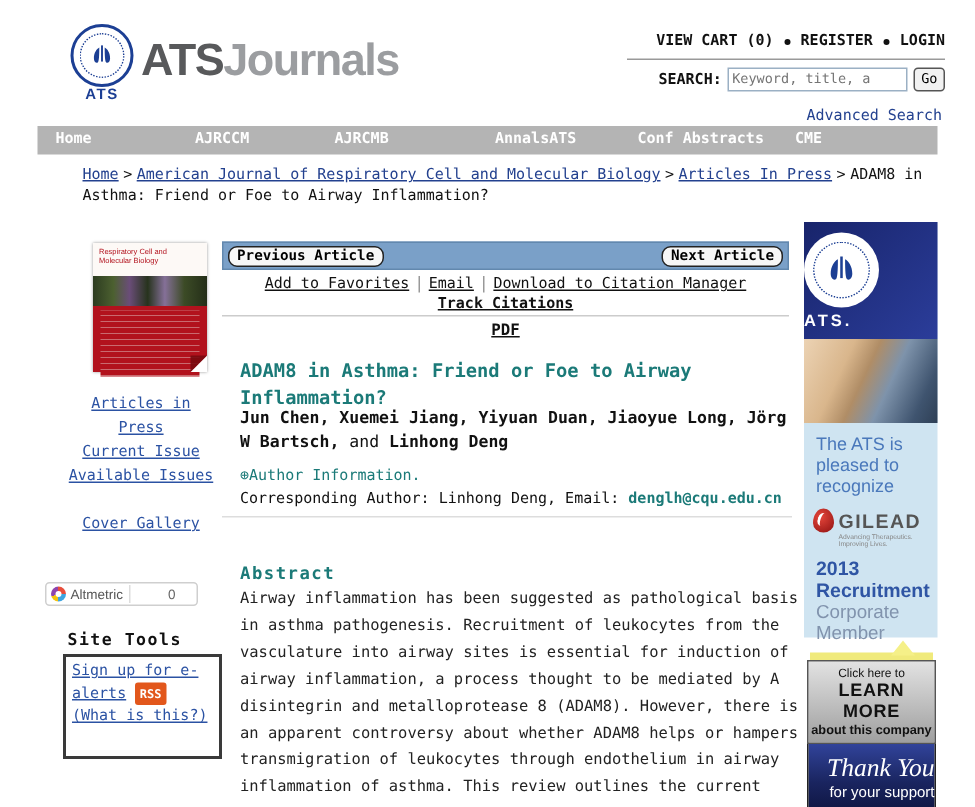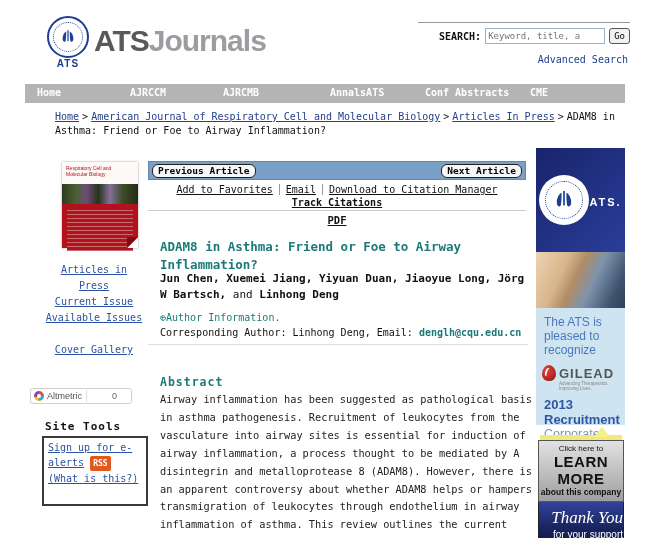--- a/index.html
+++ b/index.html
@@ -96,22 +96,22 @@
   .authinfo { position:absolute; left:160px; top:312px; font-size:10px; color:#1b7a78; }
   .authinfo a { color:#1b7a78; text-decoration:none; cursor:pointer; }
   .correspond { position:absolute; left:160px; top:327px; width:372px; font-size:10px; }
   .correspond a { color:#1b7a78; text-decoration:none; cursor:pointer;font-weight:bold; }
   .rule2 { position:absolute; left:148px; top:344px; width:380px; border-top:1px solid #ddd; }
   .abstract-h { position:absolute; left:160px; top:375px; color:#1b7a78; font-size:11.5px; font-weight:bold; letter-spacing:1px; }
   .abstract-p { position:absolute; left:160px; top:391px; width:372px; font-size:10.3px; line-height:17.9px; color:#222; }
 
   
   .ad-panel { position:absolute; left:536px; top:148px; width:89px; height:277px; background:#cfe4f1; cursor:pointer; }
-  .ad-navy { height:104px; background:linear-gradient(135deg,#18246b,#2b3d9a); display:flex; 
-             align-items:center; justify-content:center; }
+  .ad-navy { height:78px; background:linear-gradient(135deg,#18246b,#2b3d9a); display:flex; flex-direction:column;
+             justify-content:center; }
   .ad-seal { width:50px; height:50px; border-radius:50%; background:#fff; display:flex; align-items:center; justify-content:center; }
   .ad-seal-inner { width:38px; height:38px; border-radius:50%; border:1px dotted #1c3f94;
                    display:flex; align-items:center; justify-content:center; }
   .ad-ats-word { color:#fff; font-family:"Liberation Sans",sans-serif; font-weight:bold; font-size:11px;
                  letter-spacing:2px; margin-top:3px; }
   .ad-photo { height:56px; background:linear-gradient(115deg,#ecd3b4 0%,#d9b68c 30%,#b08d66 45%,#7e93ab 62%,#3f546f 85%,#2e3f55 100%); }
   .ad-recognize { font-family:"Liberation Sans",sans-serif; color:#4a78bb; font-size:12px; line-height:14px;
                   padding:7px 0 0 8px; }
   .gilead-row { display:flex; align-items:center; padding:8px 0 0 6px; }
   .gilead-shield { width:14px; height:16px; background:radial-gradient(circle at 35% 35%,#e5453a,#8f1212);
@@ -124,21 +124,21 @@
              line-height:15px; padding:6px 0 0 8px; }
   .ad-member { font-family:"Liberation Sans",sans-serif; color:#8193ad; font-size:12.5px; line-height:14px; padding-left:8px; }
 
   .ad2 { position:absolute; left:538px; top:428px; width:86px; cursor:pointer; }
   .ad2-foldstrip { position:relative; height:12px; }
   .ad2-foldbar { position:absolute; left:2px; right:2px; bottom:0; height:5px; background:#f0ea7c; }
   .ad2-foldtri { position:absolute; right:14px; bottom:3px; width:0; height:0;
                  border-left:8px solid transparent; border-right:8px solid transparent; border-bottom:10px solid #f5f088; }
   .ad2-gray { background:linear-gradient(#e2e2e2,#9f9f9f); border:1px solid #555; text-align:center;
               font-family:"Liberation Sans",sans-serif; color:#111; padding:3px 0 4px 0; }
-  .ad2-l1 { font-size:8px; } .ad2-l2 { font-size:15px; font-weight:bold; letter-spacing:.5px; } .ad2-l3 { font-size:8.5px; font-weight:bold; }
+  .ad2-l1 { font-size:8px; } .ad2-l2 { font-size:12px; font-weight:bold; letter-spacing:.5px; } .ad2-l3 { font-size:8.5px; font-weight:bold; }
   .ad2-navy { background:linear-gradient(#31439a 0%,#1a2560 55%,#0e1541 100%); border:1px solid #222; border-top:none;
               text-align:right; color:#fff; padding:6px 0 8px 0; }
   .ad2-thanks { font-family:"Liberation Serif",serif; font-style:italic; font-size:17px; line-height:19px; }
   .ad2-support { font-family:"Liberation Sans",sans-serif; font-size:10px; margin-top:2px; }
 </style>
 </head>
 <body>
 
 <div class="page">
 
@@ -151,20 +151,27 @@
           </svg>
       </div>
     </div>
     <div class="seal-word">ATS</div>
   </div>
   <div class="brand">
     <span class="brand-ats">ATS</span><span class="brand-journals">Journals</span>
   </div>
 
   <div class="top-right">
+    <div class="account-row">
+      <a>VIEW CART (0)</a>
+      <span class="dot"></span>
+      <a>REGISTER</a>
+      <span class="dot"></span>
+      <a>LOGIN</a>
+    </div>
     <div class="hdr-rule"></div>
     <div class="search-row">
       <span class="search-label">SEARCH:</span>
       <input class="search-input" placeholder="Keyword, title, a" style="">
       <button class="go-btn">Go</button>
     </div>
     <div class="adv-row">
       <a>Advanced Search</a>
     </div>
   </div>

